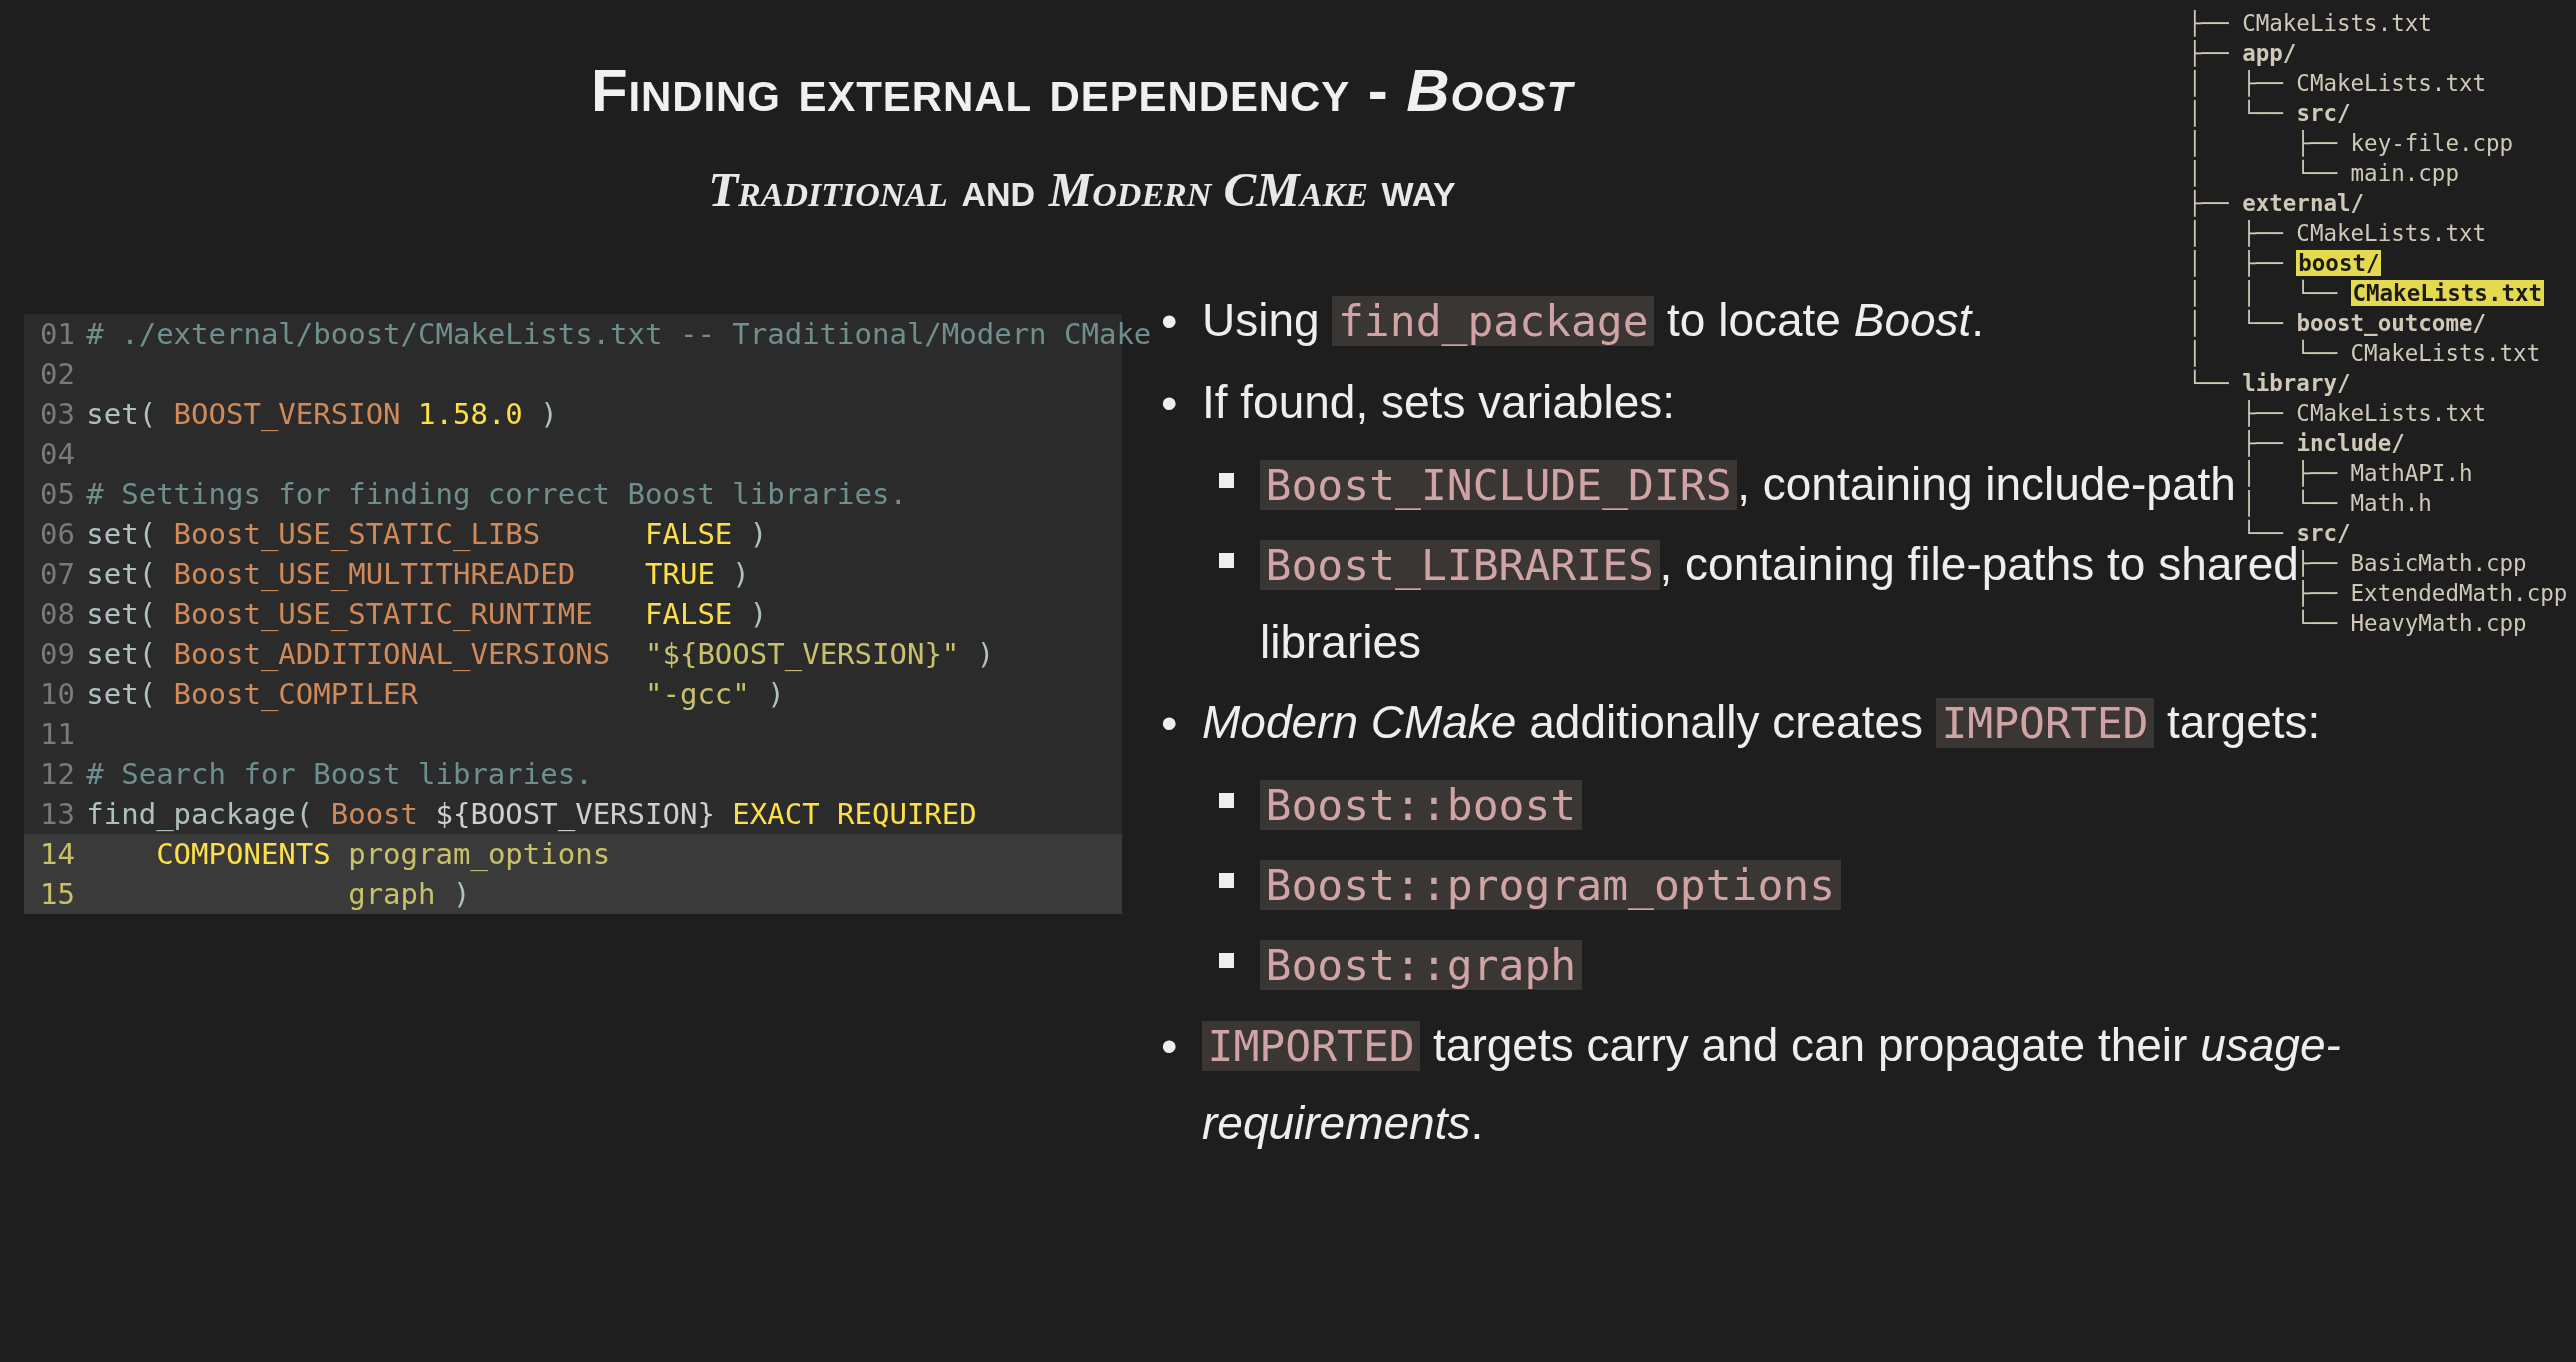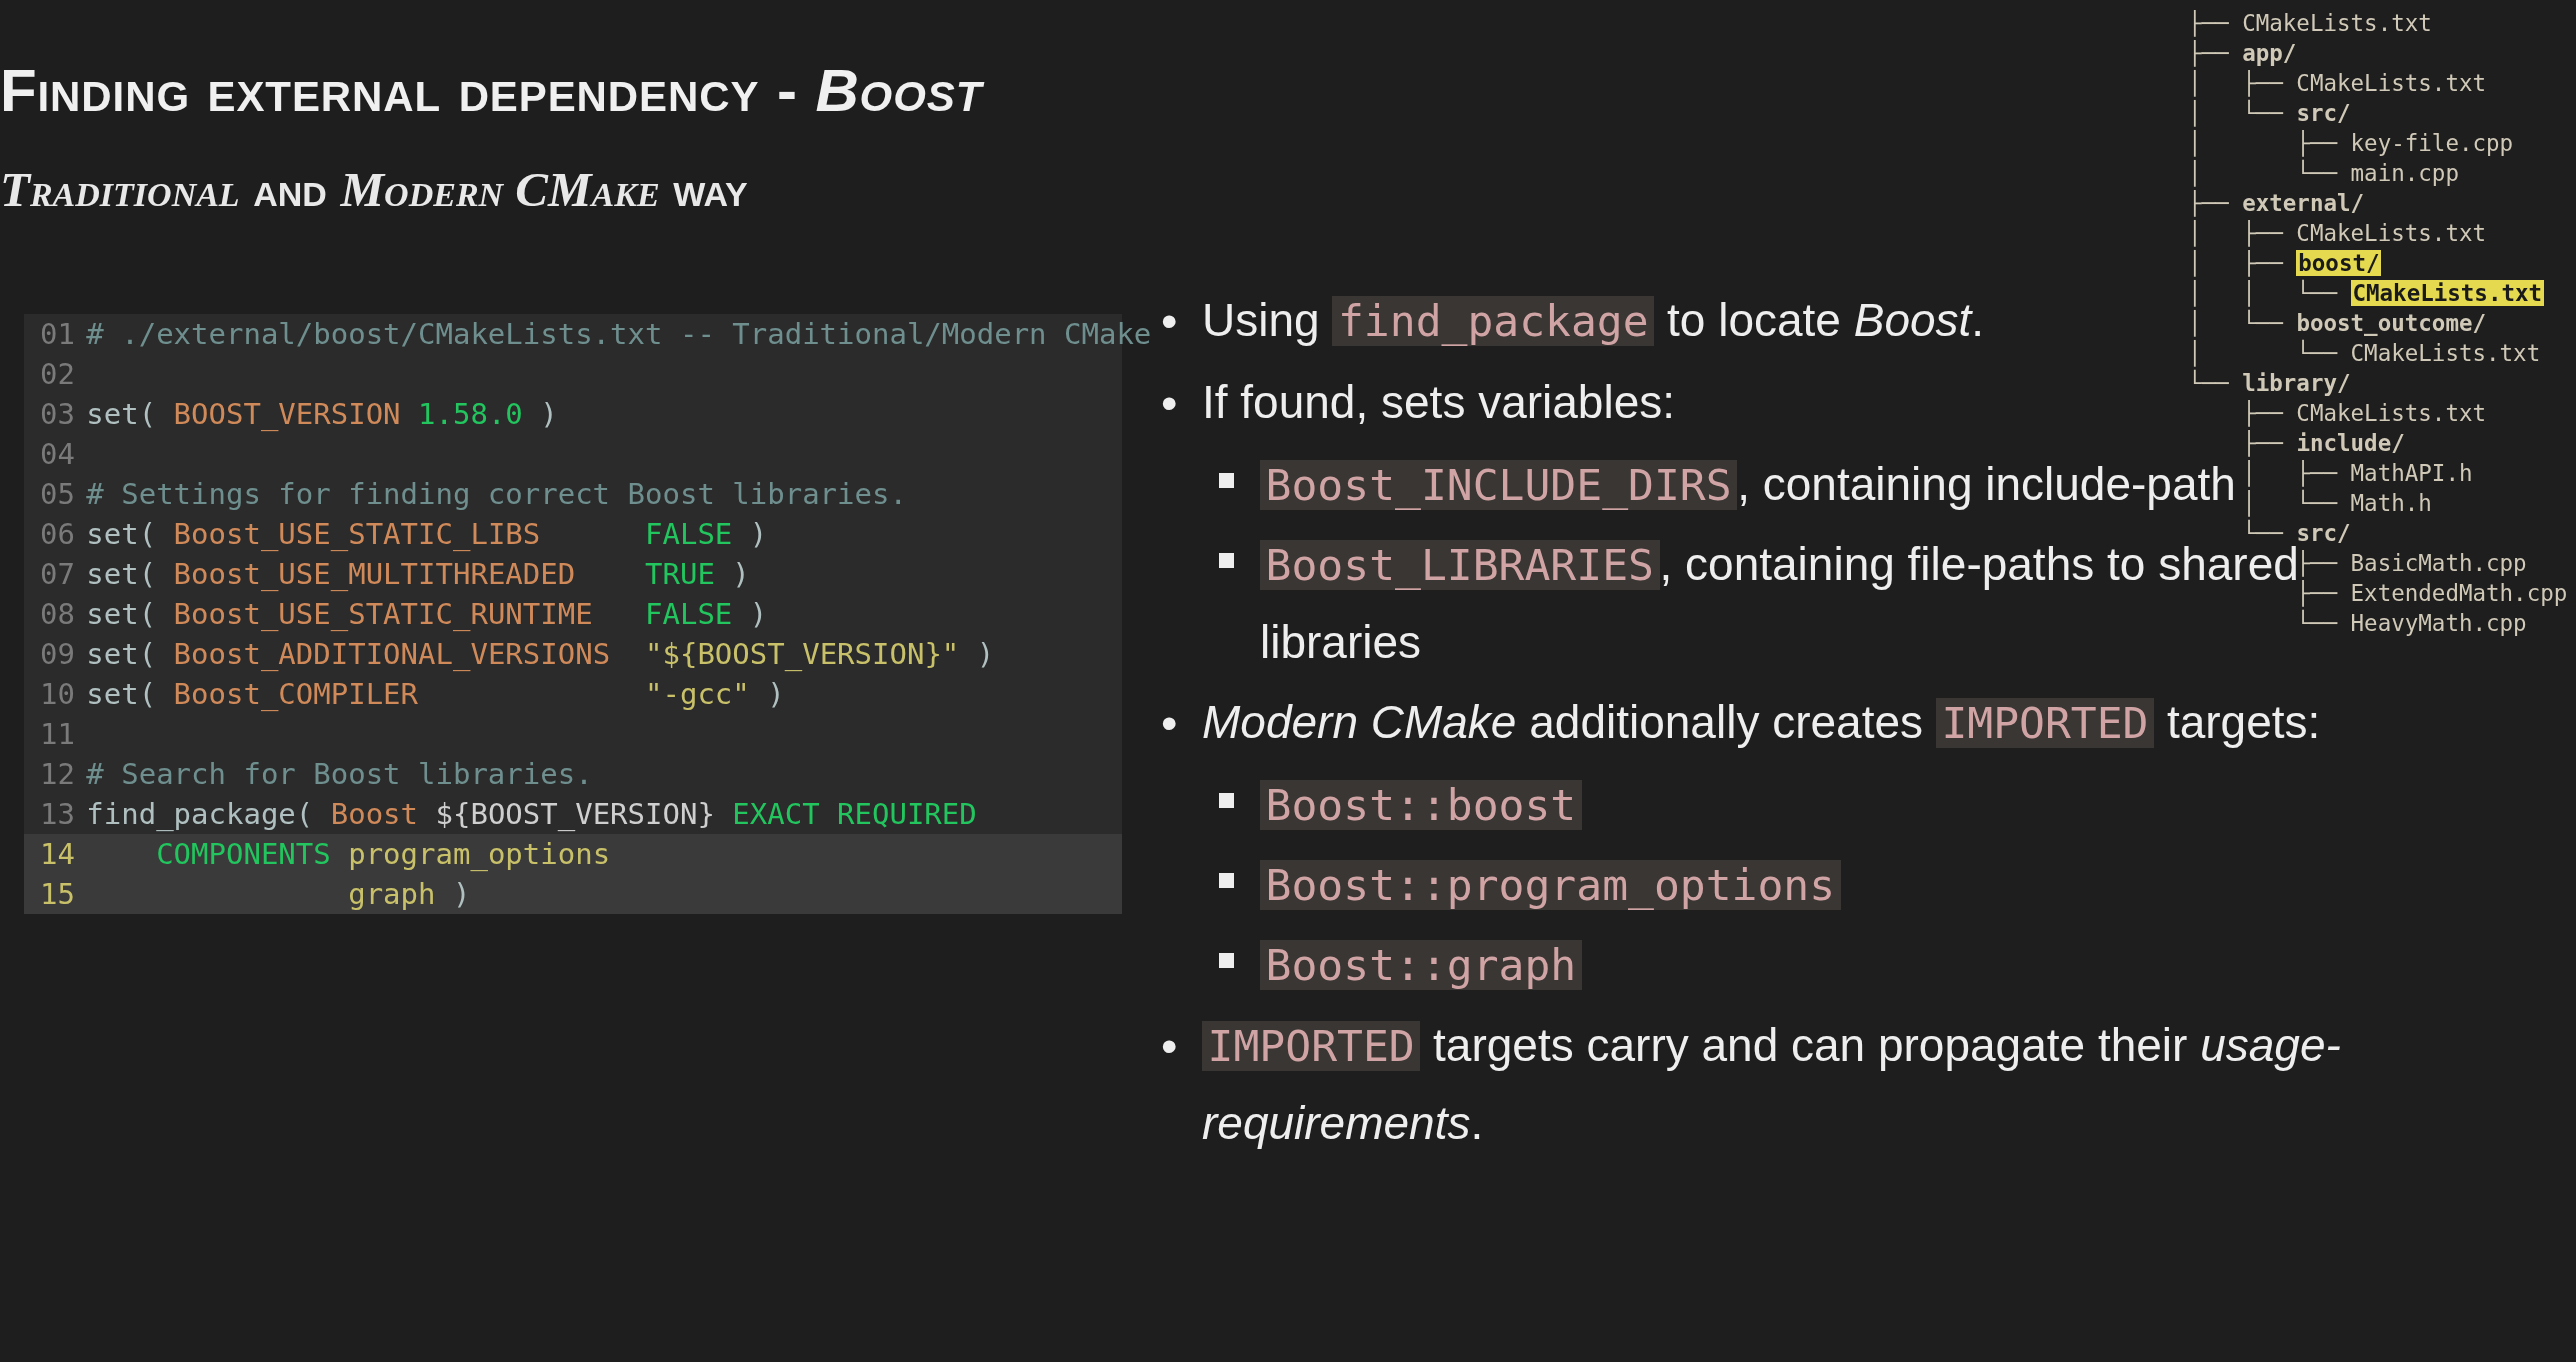--- a/index.html
+++ b/index.html
@@ -18,21 +18,21 @@
     height: 100%;
     position: relative;
   }
 
   
   .title-block {
     position: absolute;
     top: 56px;
     left: 0;
     width: 2164px;
-    text-align: left;
+    text-align: center;
   }
   .main-title {
     font-size: 60px;
     font-weight: 700;
     font-variant: small-caps;
     letter-spacing: 0.9px;
     color: #f0f0f0;
   }
   .main-title .italic {
     font-style: italic;
@@ -71,21 +71,21 @@
     color: #7a7a7a;
     user-select: none;
     flex: 0 0 auto;
   }
   .code-row.hl .ln { color: #c9c16a; }
   .code-content { flex: 1 1 auto; }
   .tok-comment { color: #6f8f8f; }
   .tok-key     { color: #b0c0c0; }
   .tok-var     { color: #d08a5a; }
   .tok-str     { color: #c9c16a; }
-  .tok-lit     { color: #22c55e; }
+  .tok-lit     { color: #fde047; }
   .tok-plain   { color: #cfcfcf; }
 
   
   .bullets {
     position: absolute;
     left: 1144px;
     top: 281px;
     width: 1276px;
     font-size: 46px;
     line-height: 1.7;

